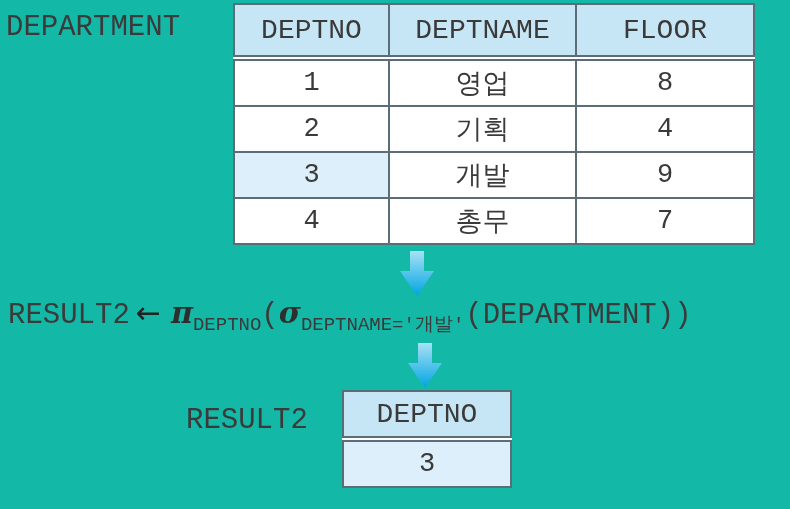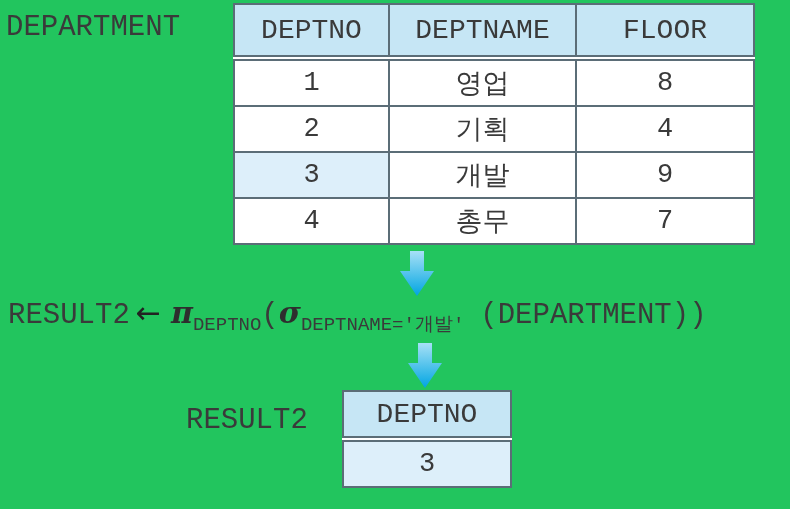--- a/index.html
+++ b/index.html
@@ -1,20 +1,20 @@
 <!DOCTYPE html>
 <html><head>
 <meta charset="utf-8">
 <style>
   html, body { margin: 0; padding: 0; background: #ffffff; }
   .canvas {
     position: relative;
     width: 790px;
     height: 509px;
-    background: #22c55e;
+    background: #14b8a6;
     overflow: hidden;
     font-family: "Liberation Mono", monospace;
     color: #3a3a3a;
   }
   .abs { position: absolute; }
 
   .rel-label {
     font-family: "Liberation Mono", monospace;
     font-size: 29px;
     color: #3a3a3a;
@@ -124,21 +124,21 @@
     <defs>
       <linearGradient id="ag1" x1="0" y1="0" x2="0" y2="1">
         <stop offset="0" stop-color="#a7e0f6"></stop>
         <stop offset="1" stop-color="#00a5e2"></stop>
       </linearGradient>
     </defs>
     <path d="M12 0 L26 0 L26 20 L36 20 L19 45 L2 20 L12 20 Z" fill="url(#ag1)"></path>
   </svg>
 
   <div class="abs formula" style="left:8px; top:293px;">
-    <span>RESULT2</span><span class="assign">←</span><span class="greek">π</span><span class="sub">DEPTNO</span><span>(</span><span class="greek">σ</span><span class="sub">DEPTNAME='개발'</span><span style="margin-left:16px;">(DEPARTMENT))</span>
+    <span>RESULT2</span><span class="assign">←</span><span class="greek">π</span><span class="sub">DEPTNO</span><span>(</span><span class="greek">σ</span><span class="sub">DEPTNAME='개발'</span><span style="margin-left:1px;">(DEPARTMENT))</span>
   </div>
 
   <svg class="abs arrow-svg" style="left:406px; top:343px;" width="38" height="45" viewBox="0 0 38 45">
     <defs>
       <linearGradient id="ag2" x1="0" y1="0" x2="0" y2="1">
         <stop offset="0" stop-color="#a7e0f6"></stop>
         <stop offset="1" stop-color="#00a5e2"></stop>
       </linearGradient>
     </defs>
     <path d="M12 0 L26 0 L26 20 L36 20 L19 45 L2 20 L12 20 Z" fill="url(#ag2)"></path>

